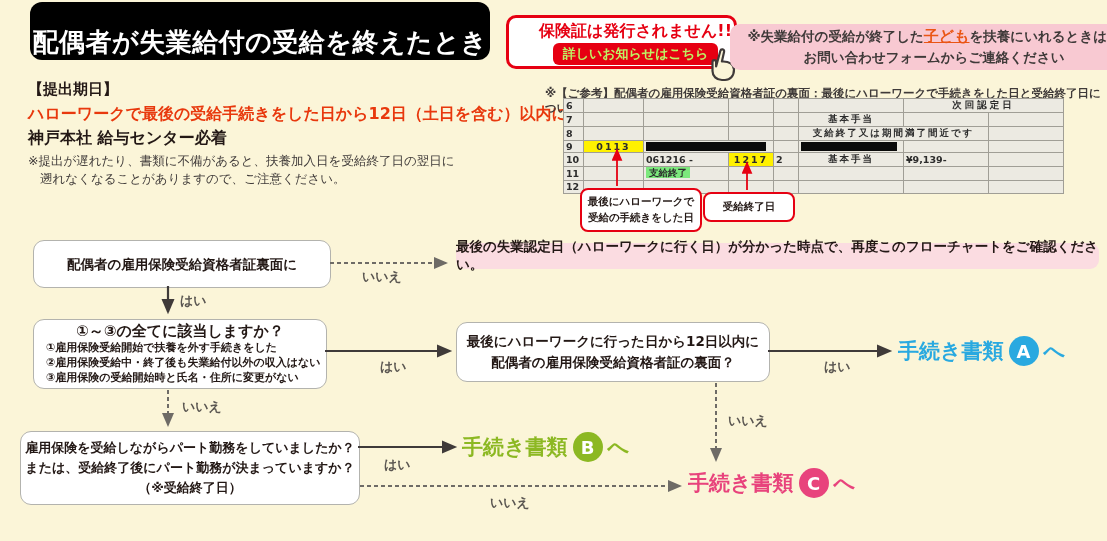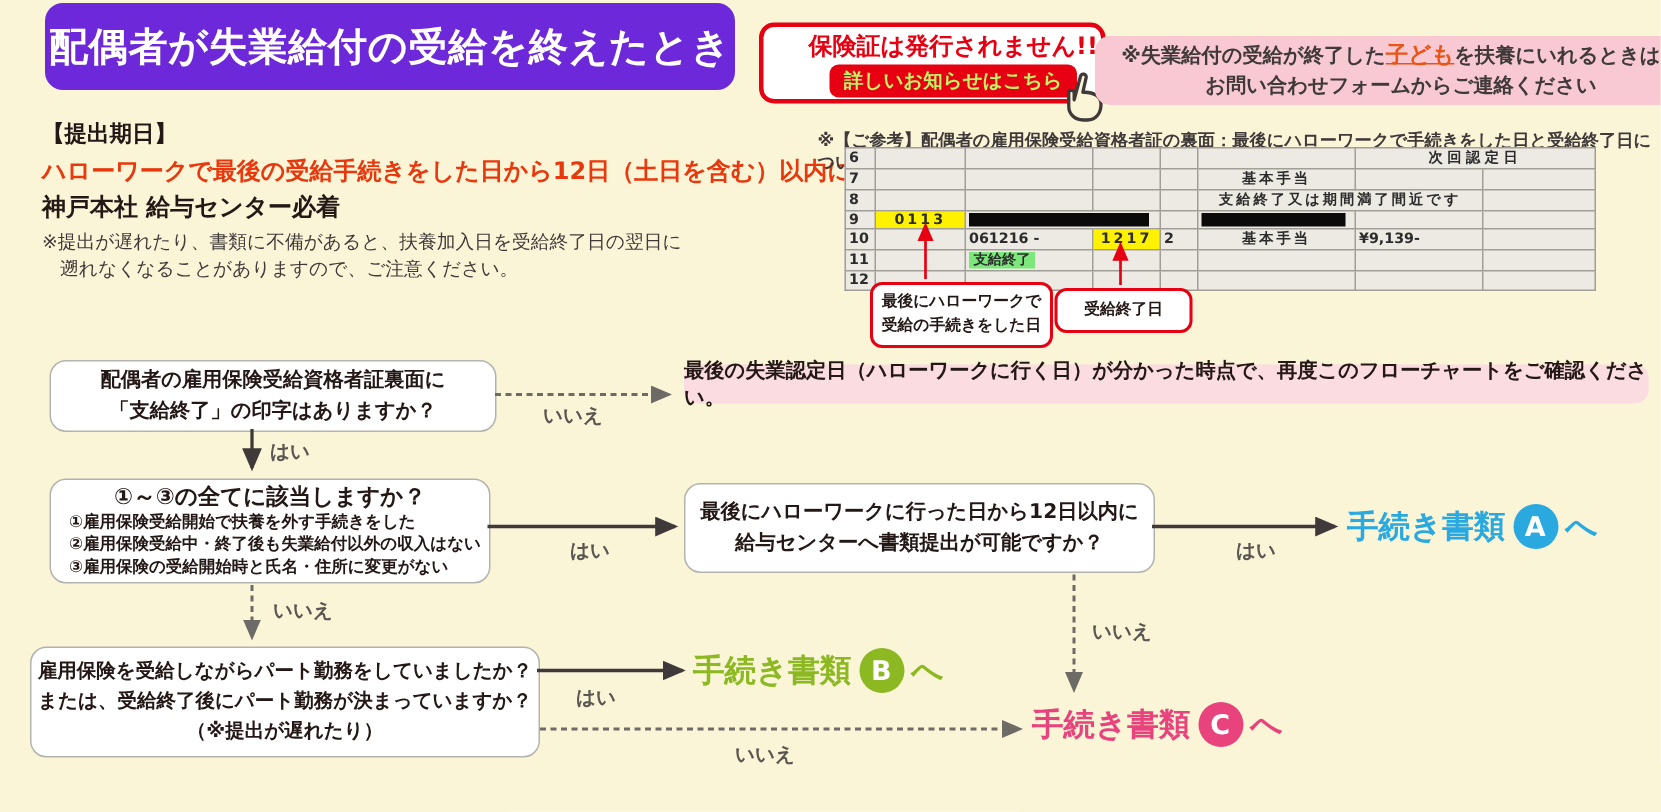--- a/index.html
+++ b/index.html
@@ -1,22 +1,22 @@
 <!DOCTYPE html>
 <html><head>
 <meta charset="utf-8">
 <style>
   html,body{margin:0;padding:0;}
   .page{position:relative;width:1107px;height:541px;background:#FBF5D8;
         font-family:"DejaVu Sans",sans-serif;overflow:hidden;color:#231815;}
   .abs{position:absolute;}
 
   
-  .banner{left:30px;top:2px;width:460px;height:58px;background:#6d28d9;border-radius:12px;
-          display:flex;align-items:center;justify-content:center;}
+  .banner{left:30px;top:2px;width:460px;height:58px;background:#000000;border-radius:12px;
+          display:flex;align-items:flex-end;justify-content:center;}
   .banner-text{color:#fff;font-weight:800;font-size:26px;letter-spacing:.5px;}
   .badge{left:506px;top:15px;width:197px;height:48px;background:#fff;border:3px solid #E60012;
          border-radius:10px;text-align:center;padding-left:28px;}
   .badge-title{color:#E60012;font-weight:800;font-size:16px;margin-top:3px;}
   .badge-btn{display:inline-block;background:#E60012;color:#bef264;font-weight:800;font-size:13px;
              border-radius:6px;padding:2px 10px;margin-top:1px;border:none;cursor:pointer;}
   .hand{position:absolute;right:-18px;bottom:-16px;width:46px;height:46px;}
   .child-note{left:730px;top:24px;width:408px;height:46px;background:#F8C9D2;border-radius:10px;
               display:flex;flex-direction:column;justify-content:center;text-align:center;
               font-size:13.5px;font-weight:800;color:#3F3A39;line-height:1.45;}
@@ -186,43 +186,42 @@
   <div class="callout" style="left:703px;top:192px;width:88px;height:26px;">
     <div>受給終了日</div>
   </div>
   <div class="callout" style="left:580px;top:188px;width:118px;height:40px;">
     <div>最後にハローワークで</div>
     <div>受給の手続きをした日</div>
   </div>
 
   <div class="fc-box" style="left:33px;top:240px;width:296px;height:46px;">
     <div>配偶者の雇用保険受給資格者証裏面に</div>
-    <div>「支給終了」の印字はありますか？</div>
   </div>
 
   <div class="reminder">
     <span>最後の失業認定日（ハローワークに行く日）が分かった時点で、再度このフローチャートをご確認ください。</span>
   </div>
 
   <div class="fc-box" style="left:33px;top:319px;width:292px;height:68px;">
     <div class="fc2-title">①～③の全てに該当しますか？</div>
     <div class="fc2-item">①雇用保険受給開始で扶養を外す手続きをした</div>
     <div class="fc2-item">②雇用保険受給中・終了後も失業給付以外の収入はない</div>
     <div class="fc2-item">③雇用保険の受給開始時と氏名・住所に変更がない</div>
   </div>
 
   <div class="fc-box" style="left:456px;top:322px;width:312px;height:58px;">
     <div>最後にハローワークに行った日から12日以内に</div>
-    <div>給与センターへ書類提出が可能ですか？</div>
+    <div>配偶者の雇用保険受給資格者証の裏面？</div>
   </div>
 
   <div class="fc-box" style="left:20px;top:431px;width:338px;height:72px;font-size:13px;">
     <div>雇用保険を受給しながらパート勤務をしていましたか？</div>
     <div>または、受給終了後にパート勤務が決まっていますか？</div>
-    <div>（※提出が遅れたり）</div>
+    <div>（※受給終了日）</div>
   </div>
 
   <div class="lbl" style="left:362px;top:268px;">いいえ</div>
   <div class="lbl" style="left:180px;top:292px;">はい</div>
   <div class="lbl" style="left:380px;top:358px;">はい</div>
   <div class="lbl" style="left:824px;top:358px;">はい</div>
   <div class="lbl" style="left:182px;top:398px;">いいえ</div>
   <div class="lbl" style="left:728px;top:412px;">いいえ</div>
   <div class="lbl" style="left:384px;top:456px;">はい</div>
   <div class="lbl" style="left:490px;top:494px;">いいえ</div>

